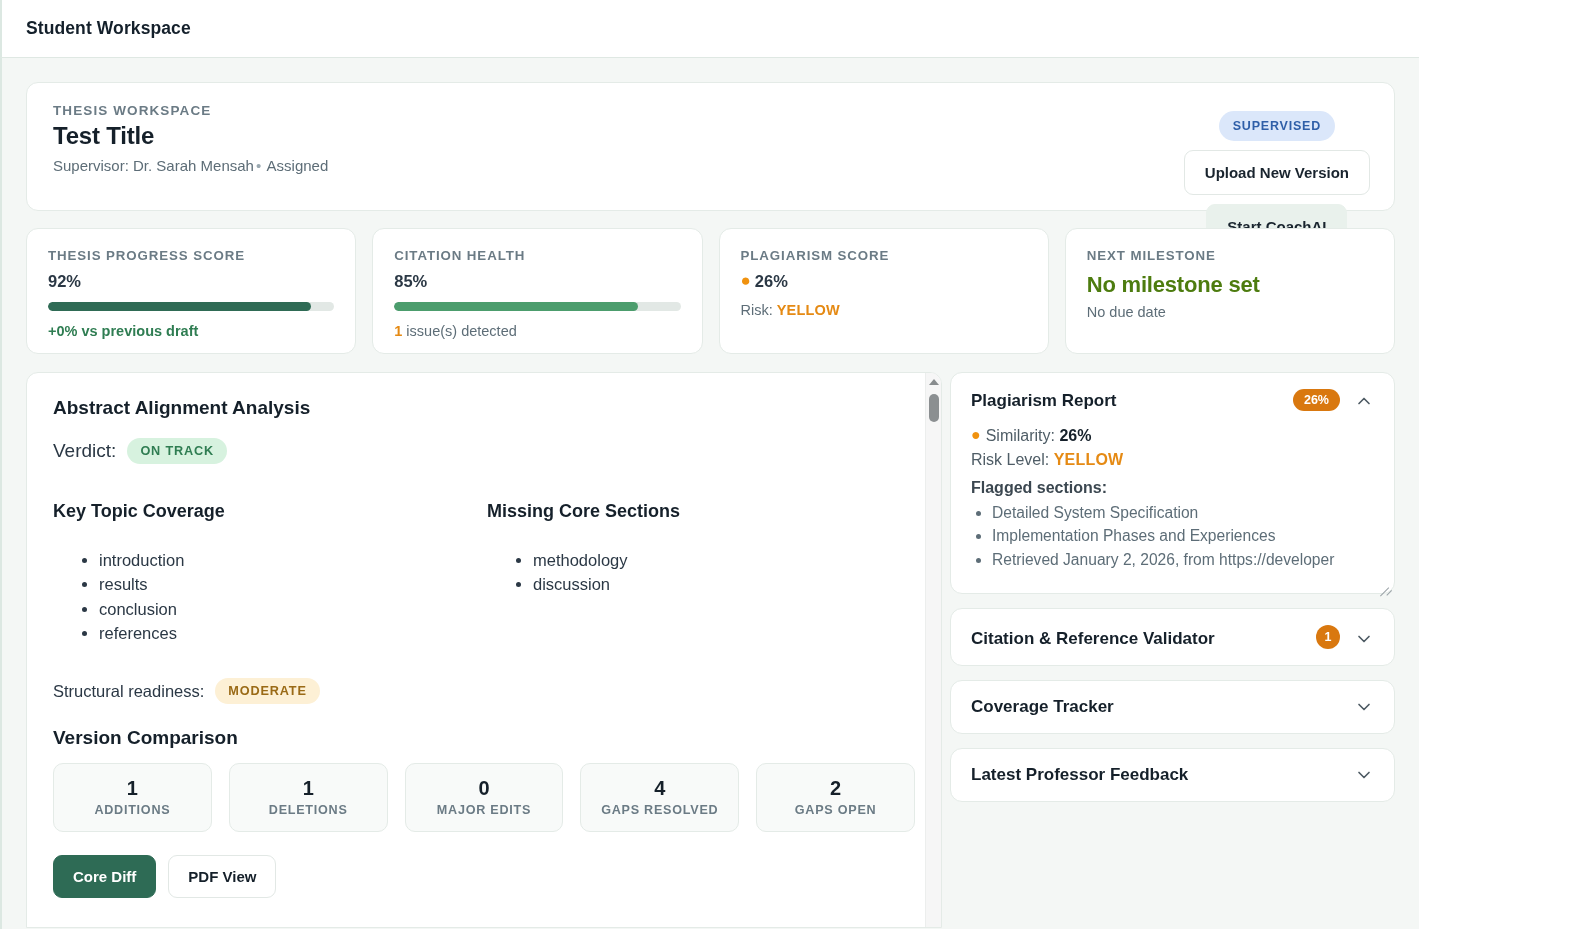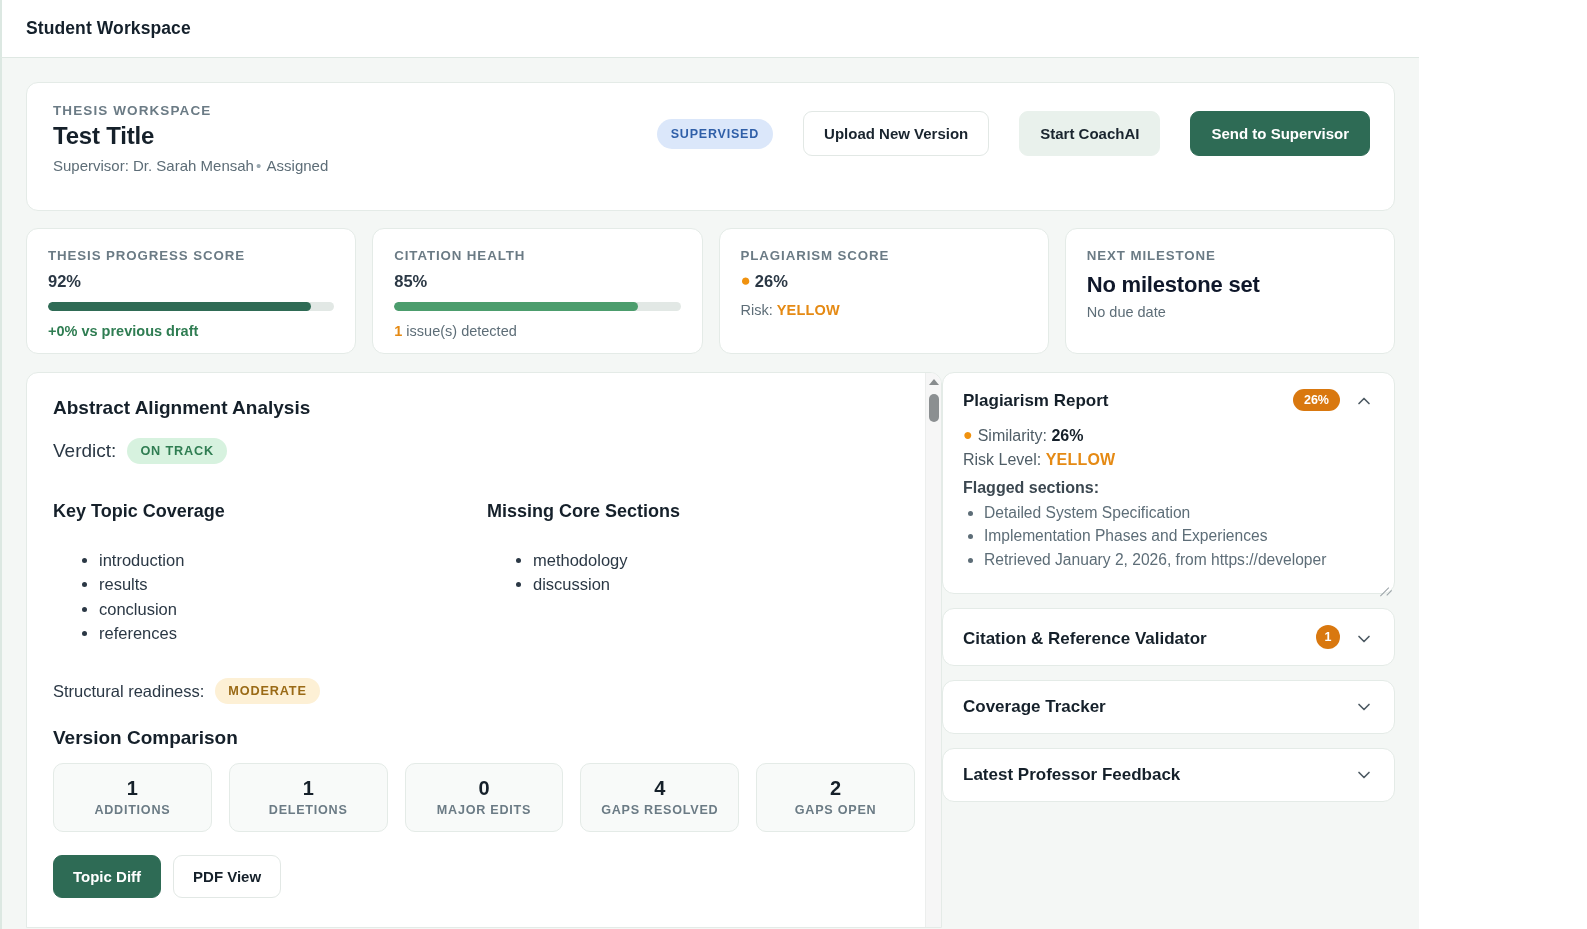--- a/index.html
+++ b/index.html
@@ -34,21 +34,21 @@
     padding: 20px 24px 20px 26px; display: flex; align-items: flex-start;
     justify-content: space-between; height: 129px;
   }
   .hero-eyebrow {
     font-size: 13.5px; font-weight: 700; letter-spacing: 1.1px;
     color: #6b7b85; text-transform: uppercase; margin-bottom: 4px;
   }
   .hero-title { font-size: 24px; font-weight: 700; color: #15202a; margin-bottom: 7px; letter-spacing: -.2px;}
   .hero-sub { font-size: 15px; color: #5d6d77; }
   .hero-sub .dot-sep { color: #9aa8b0; padding: 0 2px; }
-  .hero-actions { display: flex; align-items: center; gap: 30px; padding-top: 8px; }
+  .hero-actions { display: flex; align-items: center; gap: 9px; padding-top: 8px; flex-direction: column; }
 
   .badge-supervised {
     background: #dbe7fa; color: #2f5fa8; font-size: 12.5px; font-weight: 700;
     letter-spacing: .8px; padding: 8px 14px; border-radius: 999px;
   }
   .btn {
     font-family: "Liberation Sans", sans-serif;
     font-size: 15px; font-weight: 700; border-radius: 9px;
     padding: 13px 20px; cursor: pointer; white-space: nowrap;
   }
@@ -60,31 +60,31 @@
   .kpis { display: flex; gap: 16px; margin-top: 17px; }
   .kpi {
     flex: 1; background: #fff; border: 1px solid #e4ebe7; border-radius: 12px;
     padding: 19px 21px; height: 126px;
   }
   .kpi-label {
     font-size: 13.3px; font-weight: 700; letter-spacing: .9px;
     color: #6b7b85; text-transform: uppercase; margin-bottom: 9px;
   }
   .kpi-value { font-size: 16.5px; font-weight: 700; color: #2b3845; margin-bottom: 11px; }
-  .kpi-value.big { font-size: 22px; color: #0f172a; margin-bottom: 6px; letter-spacing: -.2px;}
+  .kpi-value.big { font-size: 22px; color: #4d7c0f; margin-bottom: 6px; letter-spacing: -.2px;}
   .kpi-value .mdot { font-size: 17px; line-height: 0; vertical-align: 1px; margin-right: 4px; }
   .bar { height: 9px; border-radius: 999px; background: #e2e8e5; overflow: hidden; margin-bottom: 12px;}
   .bar > i { display: block; height: 100%; border-radius: 999px; }
   .kpi-foot { font-size: 14.5px; color: #5d6d77; }
   .kpi-foot.green { color: #2f7d52; font-weight: 700; }
   .kpi-foot .num-orange { color: #e58a14; font-weight: 700; }
   .kpi-foot .risk-val { color: #e58a14; font-weight: 700; letter-spacing: .2px;}
 
   
-  .split { display: flex; gap: 0; margin-top: 18px; height: 556px; }
+  .split { display: flex; gap: 8px; margin-top: 18px; height: 556px; }
 
   .left-card {
     width: 916px; background: #fff; border: 1px solid #e4ebe7;
     border-radius: 12px 12px 0 0; position: relative; overflow: hidden;
   }
   .left-scroll { height: 100%; padding: 24px 26px 0 26px; overflow: hidden; }
   .panel-h1 { font-size: 19px; font-weight: 700; color: #15202a; margin-bottom: 19px; }
   .verdict-row { display: flex; align-items: center; gap: 11px; margin-bottom: 37px; }
   .verdict-label { font-size: 19px; color: #2b3845; }
   .pill {
@@ -275,21 +275,21 @@
               <div class="vc-num">4</div>
               <div class="vc-cap">GAPS RESOLVED</div>
             </div>
             <div class="vc-cell">
               <div class="vc-num">2</div>
               <div class="vc-cap">GAPS OPEN</div>
             </div>
           </div>
 
           <div class="diff-tabs">
-            <button class="tab-btn tab-active">Topic Diff</button>
+            <button class="tab-btn tab-active">Core Diff</button>
             <button class="tab-btn tab-idle">PDF View</button>
           </div>
 
         </div>
 
         <div class="vscroll">
           <div class="arrow"></div>
           <div class="thumb"></div>
         </div>
       </div>

